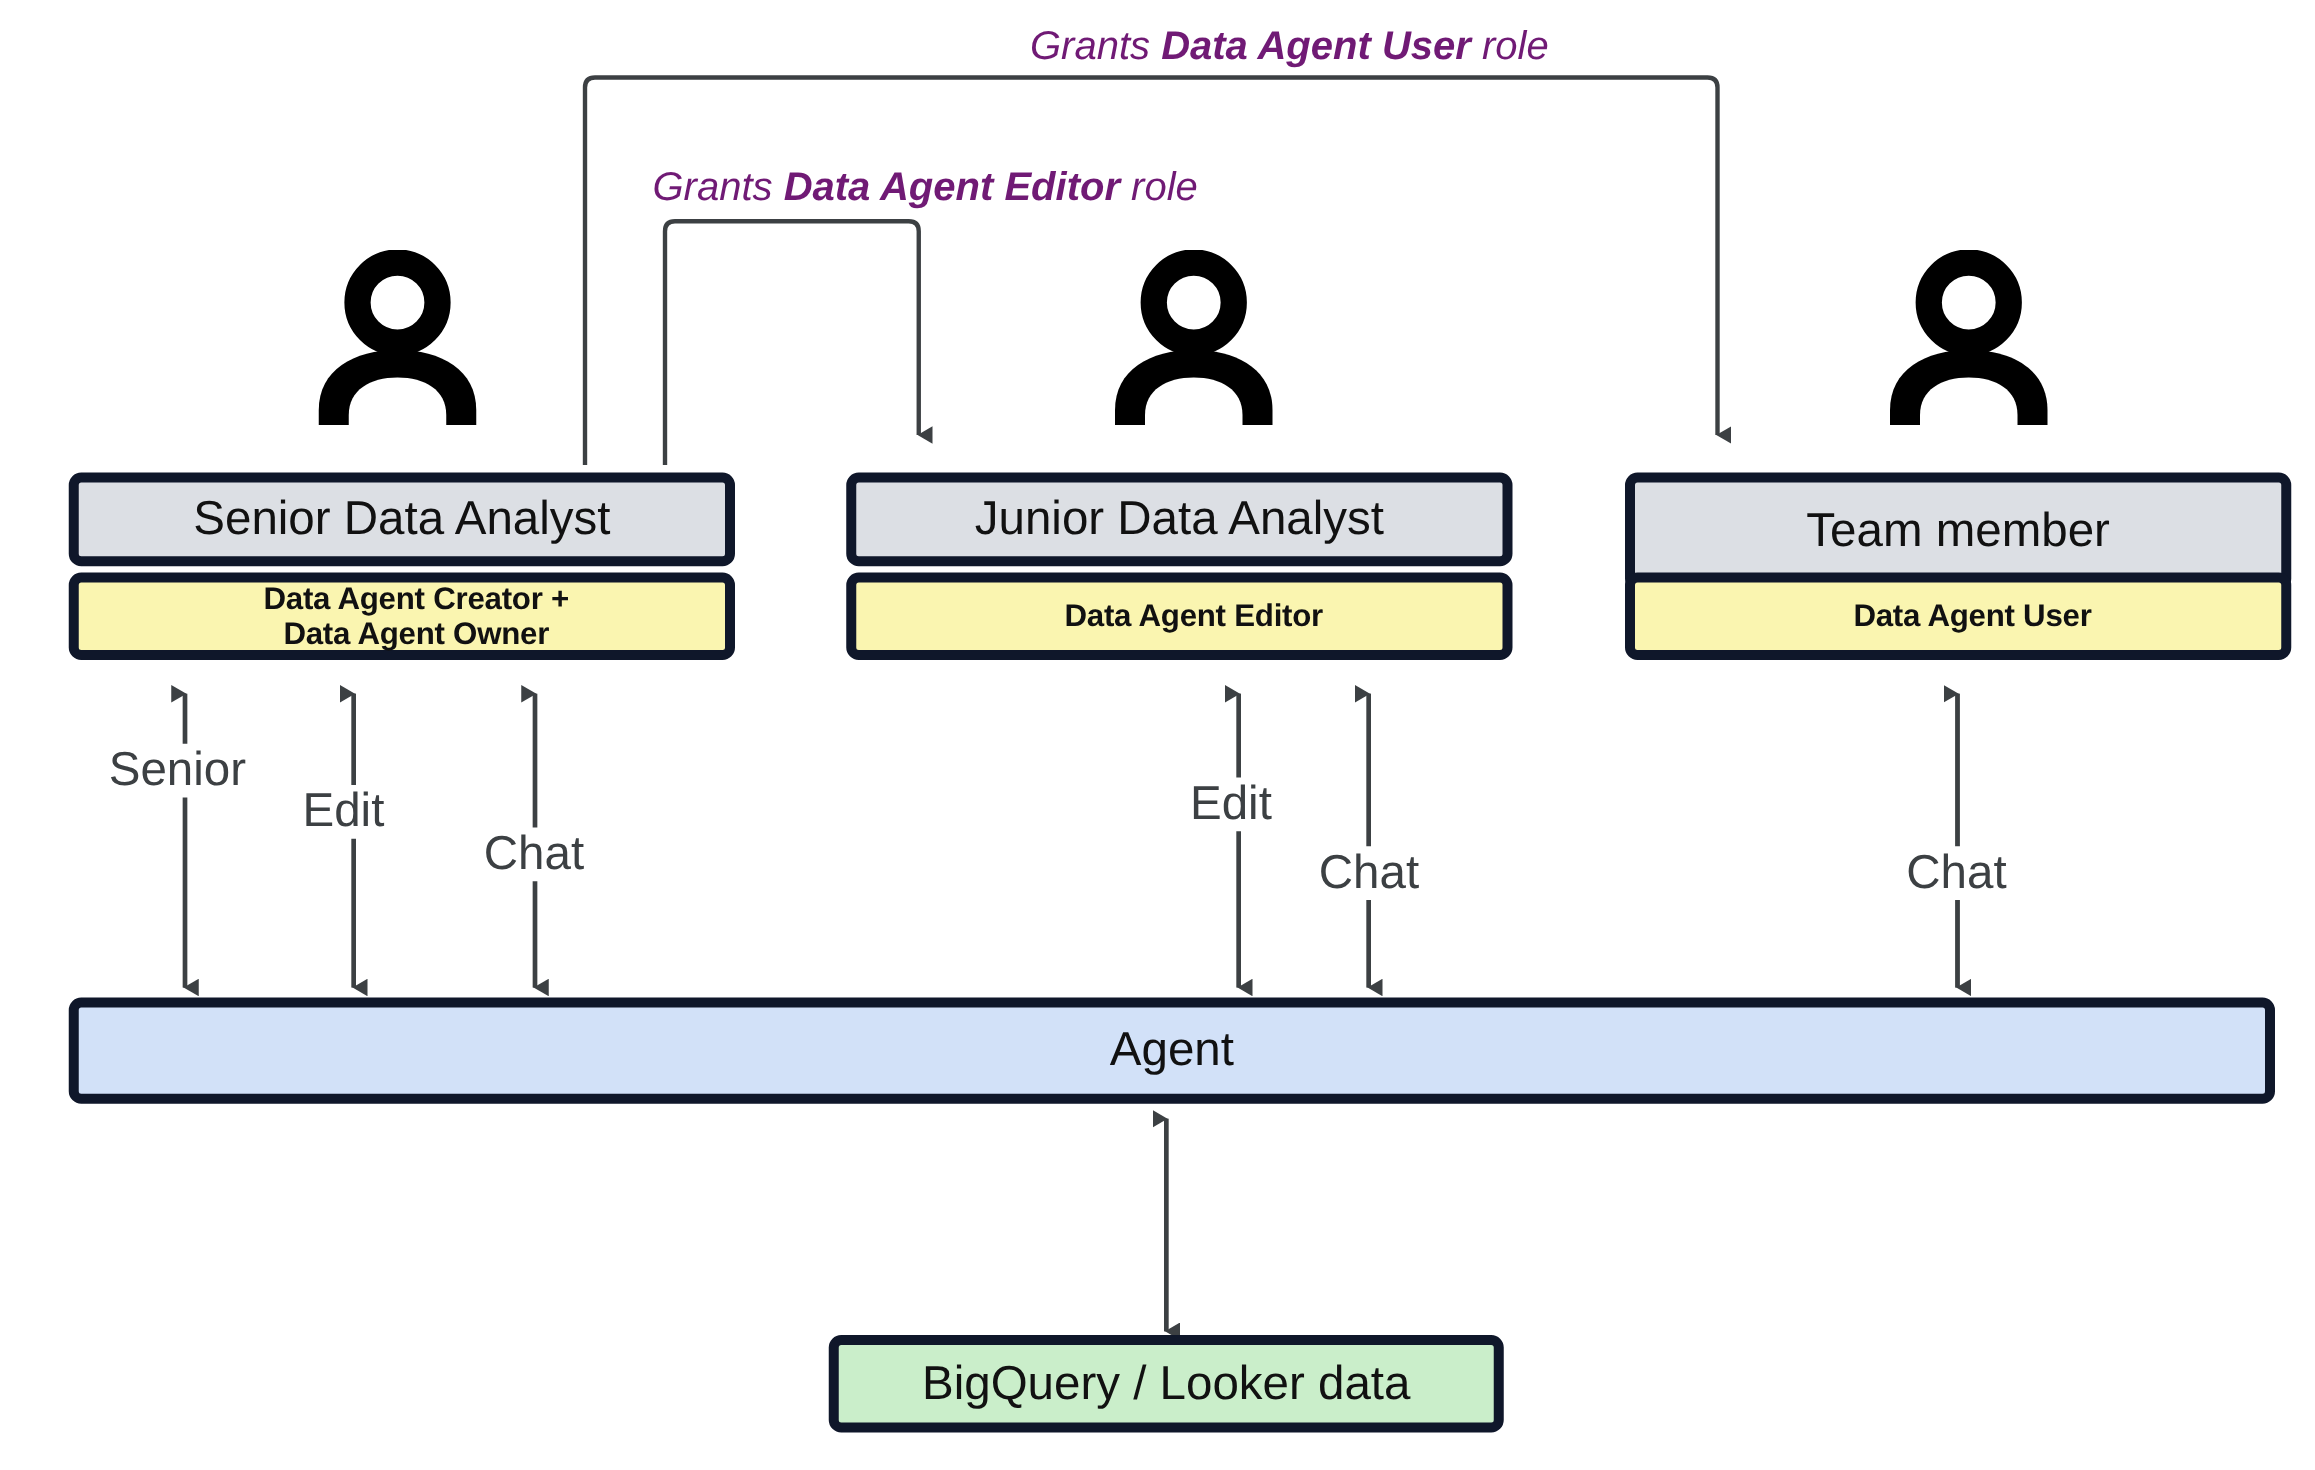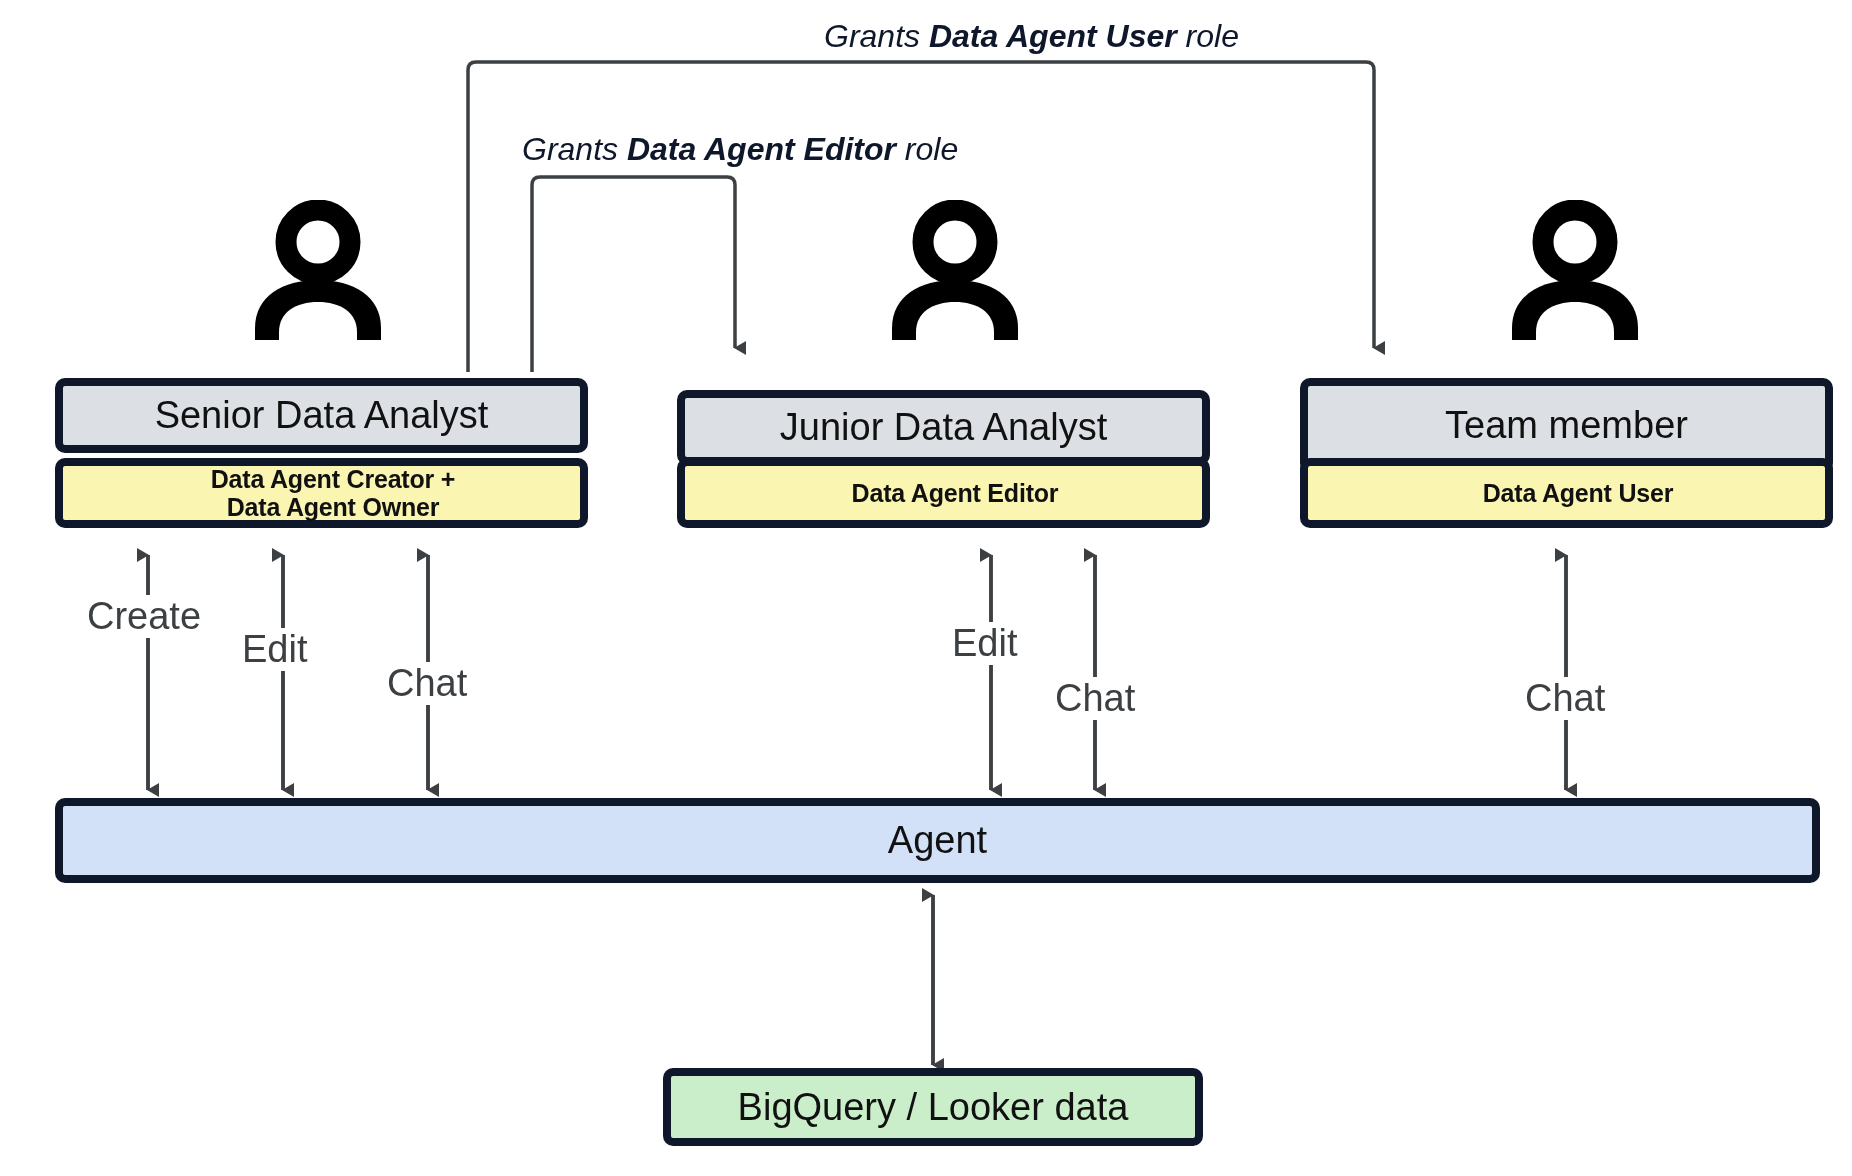--- a/index.html
+++ b/index.html
@@ -67,21 +67,21 @@
     position: absolute;
     color: #3C4043;
     font-size: 38px;
     font-weight: 400;
     white-space: nowrap;
     background: #ffffff;
     padding: 0 4px;
   }
   .grant-label {
     position: absolute;
-    color: #0f172a;
+    color: #701a75;
     font-size: 32px;
     font-style: italic;
     white-space: nowrap;
   }
   .grant-label b {
     font-weight: bold;
     font-style: italic;
   }
 </style>
 </head>
@@ -173,35 +173,35 @@
   </div>
 
   <div class="node title-box" style="left:55px; top:378px; width:533px; height:75px;">
     <span>Senior Data Analyst</span>
   </div>
   <div class="node role-box" style="left:55px; top:458px; width:533px; height:70px; flex-direction:column;">
     <span>Data Agent Creator +</span>
     <span>Data Agent Owner</span>
   </div>
 
-  <div class="node title-box" style="left:677px; top:378px; width:533px; height:75px;margin-top:12px;">
+  <div class="node title-box" style="left:677px; top:378px; width:533px; height:75px;">
     <span>Junior Data Analyst</span>
   </div>
   <div class="node role-box" style="left:677px; top:458px; width:533px; height:70px;">
     <span>Data Agent Editor</span>
   </div>
 
   <div class="node title-box" style="left:1300px; top:378px; width:533px; height:95px;">
     <span>Team member</span>
   </div>
   <div class="node role-box" style="left:1300px; top:458px; width:533px; height:70px;">
     <span>Data Agent User</span>
   </div>
 
-  <div class="edge-label" style="left:83px; top:595px;">Create</div>
+  <div class="edge-label" style="left:83px; top:595px;">Senior</div>
 
   <div class="edge-label" style="left:238px; top:628px;">Edit</div>
 
   <div class="edge-label" style="left:383px; top:662px;">Chat</div>
 
   <div class="edge-label" style="left:948px; top:622px;">Edit</div>
 
   <div class="edge-label" style="left:1051px; top:677px;">Chat</div>
 
   <div class="edge-label" style="left:1521px; top:677px;">Chat</div>

